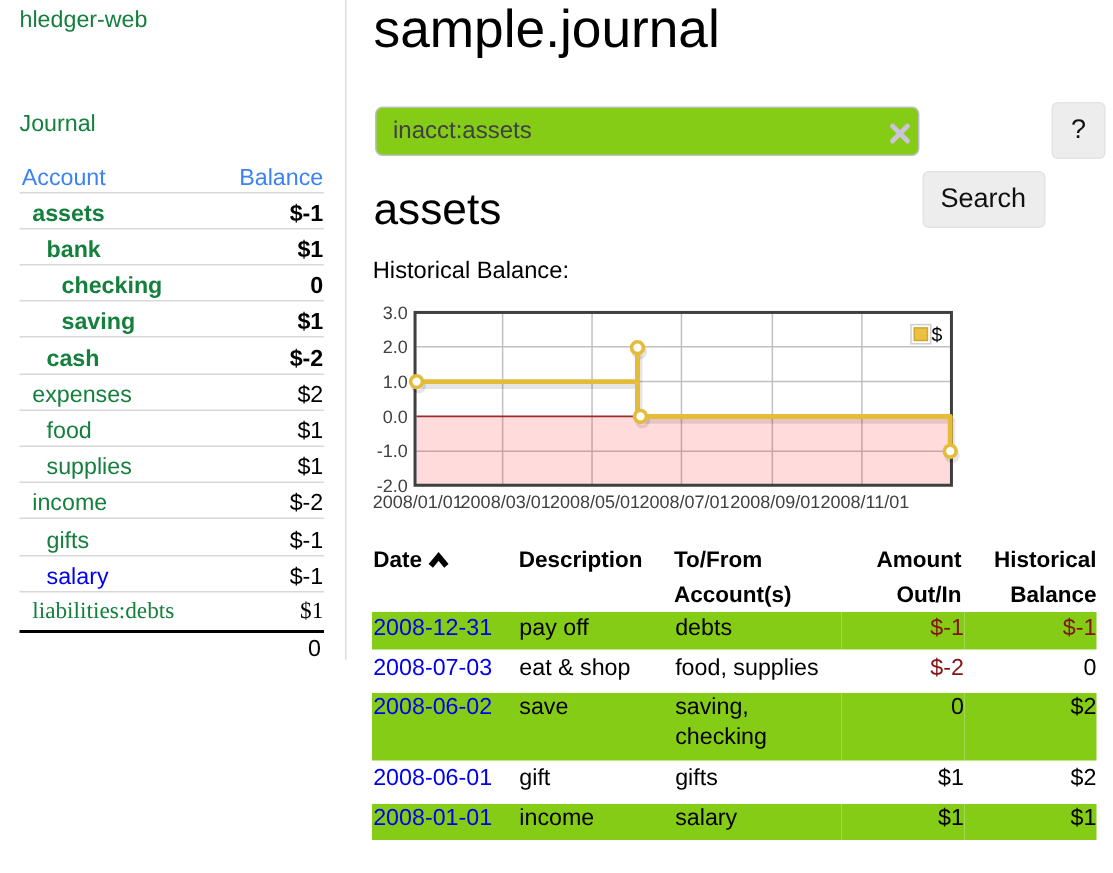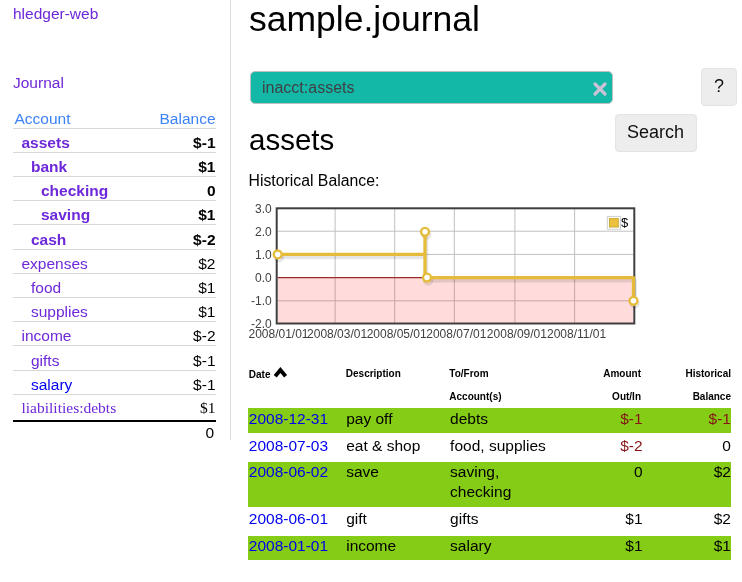--- a/index.html
+++ b/index.html
@@ -1,19 +1,19 @@
 <!DOCTYPE html>
 <html><head>
 <meta charset="utf-8">
 <style>
 * { margin:0; padding:0; box-sizing: content-box; }
 html,body { width:742px; height:582px; background:#fff; font-family:"Liberation Sans", sans-serif; overflow:hidden; position:relative; }
 .abs { position:absolute; }
 a { text-decoration:none; }
-.purple { color:#6d28d9; }
+.purple { color:#15803d; }
 .blue { color:#0000ee; }
 .maroon { color:#841313; }
 .rose { color:#b26b6b; }
 
 
 #divider { left:230px; top:0; width:1.4px; height:440px; background:#dcdcdc; }
 #hw { left:13px; top:6px; font-size:15.5px; line-height:15px; }
 #journal { left:13px; top:75px; font-size:15.5px; line-height:15px; }
 #stable { left:13px; top:101.5px; width:202.5px; font-size:15.5px; }
 .shead { height:26.2px; border-bottom:1px solid #d8d8d8; display:flex; justify-content:space-between; align-items:flex-end; padding:0 0 0 1.5px; color:#3b82f6; }
@@ -23,32 +23,32 @@
 .srow.last { height:25.2px; border-bottom:2px solid #000; }
 .srow .amt { color:#000; }
 .srow.b { font-weight:bold; }
 .ind1 { padding-left:8.5px; }
 .ind2 { padding-left:18px; }
 .ind3 { padding-left:28px; }
 .stotal { height:22px; display:flex; justify-content:flex-end; align-items:flex-start; padding:2px 1.5px 0 0; line-height:18px; }
 
 
 #h1 { left:249px; top:-1.2px; font-size:35.5px; line-height:40px; color:#000; font-weight:normal; }
-#searchbox { left:249.5px; top:71px; width:350px; height:31px; border:1px solid #bfbfbf; border-radius:5px; background:#14b8a6; color:#3f3f44; font-size:16px; line-height:31px; padding-left:11.5px; }
+#searchbox { left:249.5px; top:71px; width:350px; height:31px; border:1px solid #bfbfbf; border-radius:5px; background:#84cc16; color:#3f3f44; font-size:16px; line-height:31px; padding-left:11.5px; }
 #clearx { left:592px; top:81.2px; }
 .btn { background:#ededed; border:1px solid #e3e3e3; border-radius:4px; color:#111; font-size:18px; display:flex; align-items:center; justify-content:center; }
 #searchbtn { left:614.5px; top:68px; width:80px; height:35.5px;margin-top:46px; }
 #qbtn { left:701px; top:68px; width:34px; height:35.5px; }
 #h2 { left:249px; top:123px; font-size:29.5px; line-height:34px; color:#000; font-weight:normal; }
 #histlabel { left:248.5px; top:172px; font-size:15.8px; font-weight:normal; color:#000; }
 #chart { left:240px; top:195px; }
 
 
 #rtable { left:248.1px; top:406.4px; }
-.th { position:absolute; font-weight:bold; font-size:10px; line-height:14px; color:#000; white-space:nowrap; }
+.th { position:absolute; font-weight:bold; font-size:15px; line-height:14px; color:#000; white-space:nowrap; }
 #rtable table { table-layout:fixed; width:482.9px; border-collapse:separate; border-spacing:0 2px; font-size:15.5px; color:#000; }
 #rtable td { line-height:20px; padding:0.4px 0 4.4px 0; vertical-align:top; }
 #rtable td:first-child { padding-left:0.7px; }
 #rtable .r { text-align:right; }
 #rtable tr.g td { background:#84cc16; }
 .c1 { width:97.7px; }
 .c2 { width:103.5px; }
 .c3 { width:110px; }
 .c4 { width:81.7px; }
 .c5 { width:88px; }

